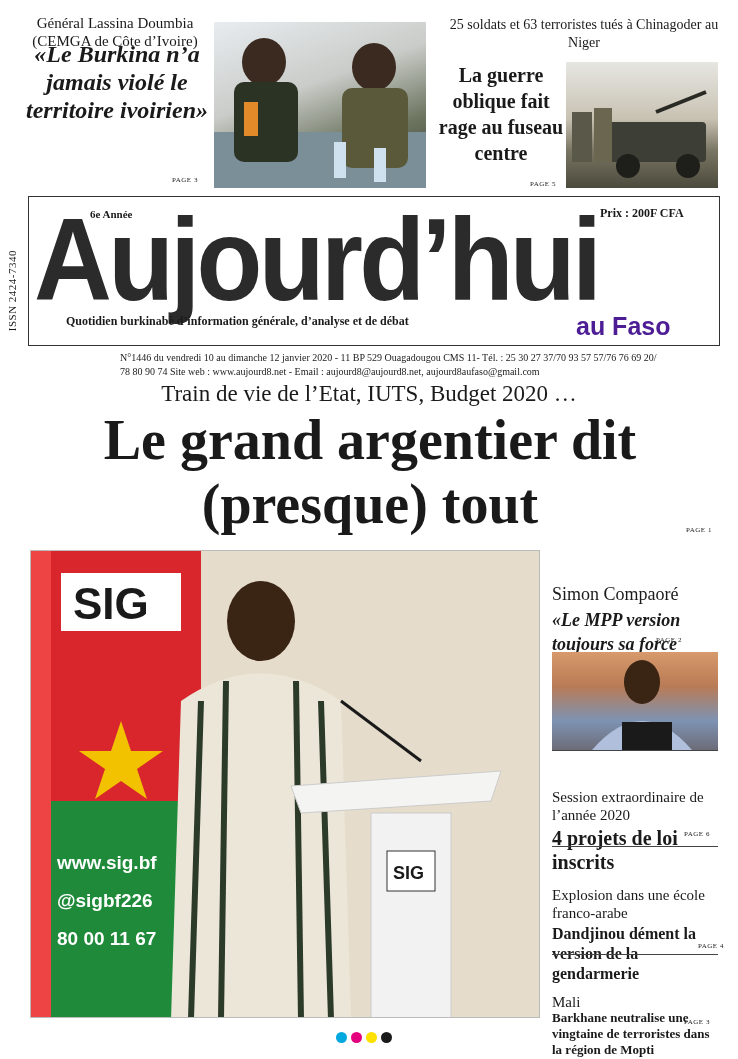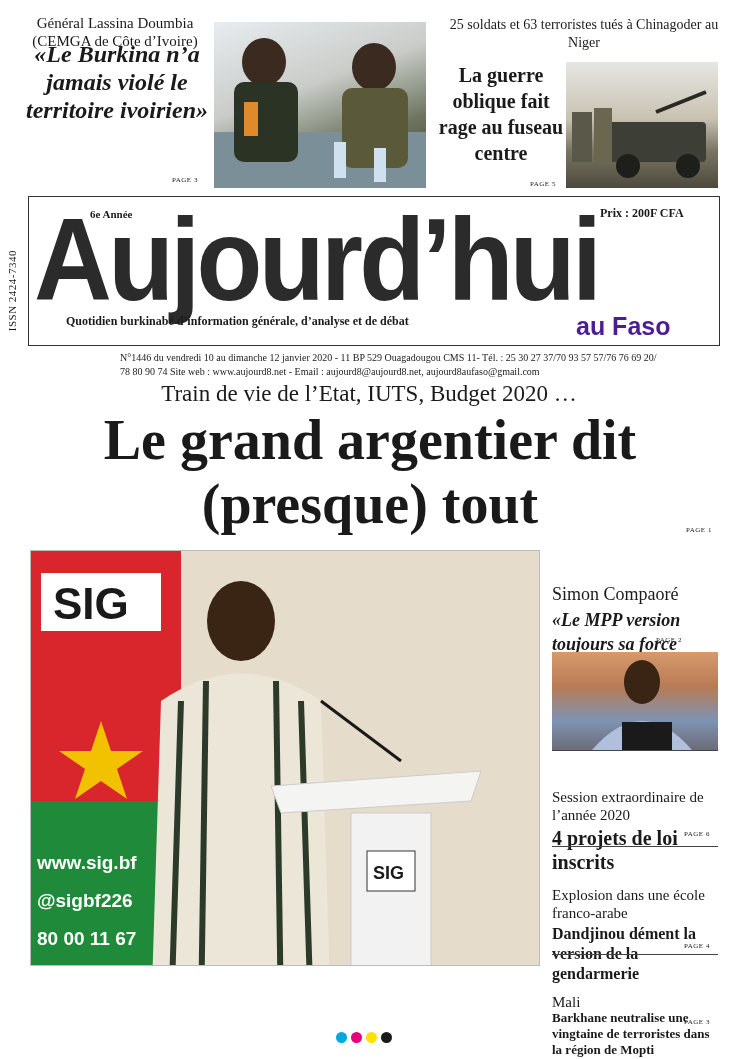--- a/index.html
+++ b/index.html
@@ -28,35 +28,35 @@
   #aufaso { left: 576px; top: 312px; font-family: "Liberation Sans", sans-serif; font-size: 25px; font-weight: bold; color: #4c1d95; }
   #info1 { left: 120px; top: 352px; width: 610px; font-size: 10px; line-height: 12px; }
   #info2 { left: 120px; top: 366px; width: 610px; font-size: 10px; line-height: 12px; }
 
   
   #kicker-main { left: 0; top: 381px; width: 738px; font-size: 23px; }
   #headline { left: 30px; top: 408px; width: 680px; font-size: 56px; line-height: 64px; font-weight: bold; }
   #headline-page { left: 686px; top: 526px; }
 
   
-  #main-photo { left: 30px; top: 550px; width: 510px; height: 416px; border: 1px solid #bbb; overflow: hidden; background: #ef4444; }
+  #main-photo { left: 30px; top: 550px; width: 510px; height: 468px; border: 1px solid #bbb; overflow: hidden; background: #ef4444; padding-left: 20px; }
 
   
   .rc { left: 552px; width: 170px; margin-top: 36px; }
   .rule { left: 552px; width: 166px; height: 1px; background: #444; }
   #r1-name { top: 548px; font-size: 18px; }
   #r1-quote { top: 572px; font-size: 18px; line-height: 24px; font-style: italic; font-weight: bold; }
   #r1-page { left: 656px; top: 636px; text-align: center; }
   #r1-photo { left: 552px; top: 652px; width: 166px; height: 98px; background: linear-gradient(180deg,#d79a6c 0%,#b87b55 35%,#7e93b3 70%,#6c6c78 100%); overflow: hidden; }
   #r2-kicker { top: 752px; font-size: 15px; line-height: 18px; }
   #r2-title { top: 790px; font-size: 20px; line-height: 24px; font-weight: bold; }
   #r2-page { left: 684px; top: 830px; }
   #r3-kicker { top: 850px; font-size: 15px; line-height: 18px; }
   #r3-title { top: 888px; font-size: 16px; line-height: 20px; font-weight: bold; }
-  #r3-page { left: 684px; top: 942px; }
+  #r3-page { left: 698px; top: 942px; }
   #r4-kicker { top: 958px; font-size: 15px; line-height: 16px; }
   #r4-title { top: 974px; font-size: 13px; line-height: 16px; font-weight: bold; }
   #r4-page { left: 684px; top: 1018px; }
 
   
   #cmyk { left: 336px; top: 1032px; display: flex; gap: 4px; }
   .dot { width: 11px; height: 11px; border-radius: 50%; }
 </style>
 </head>
 <body>

